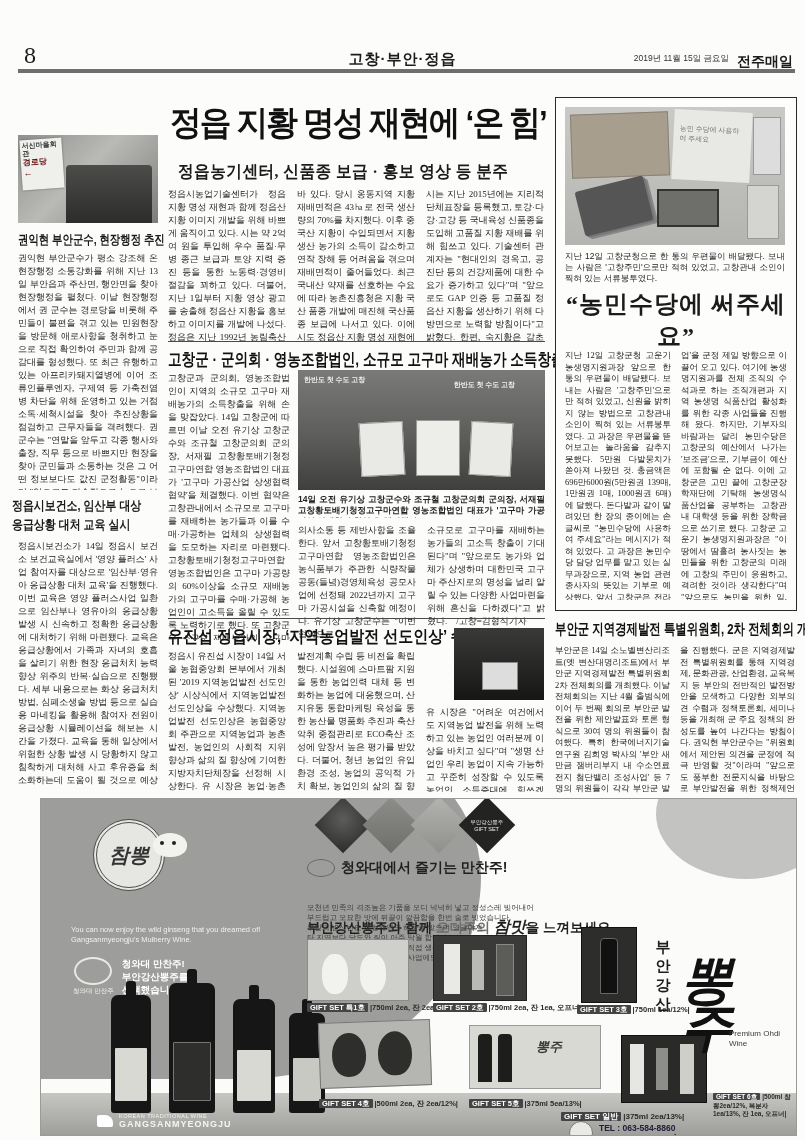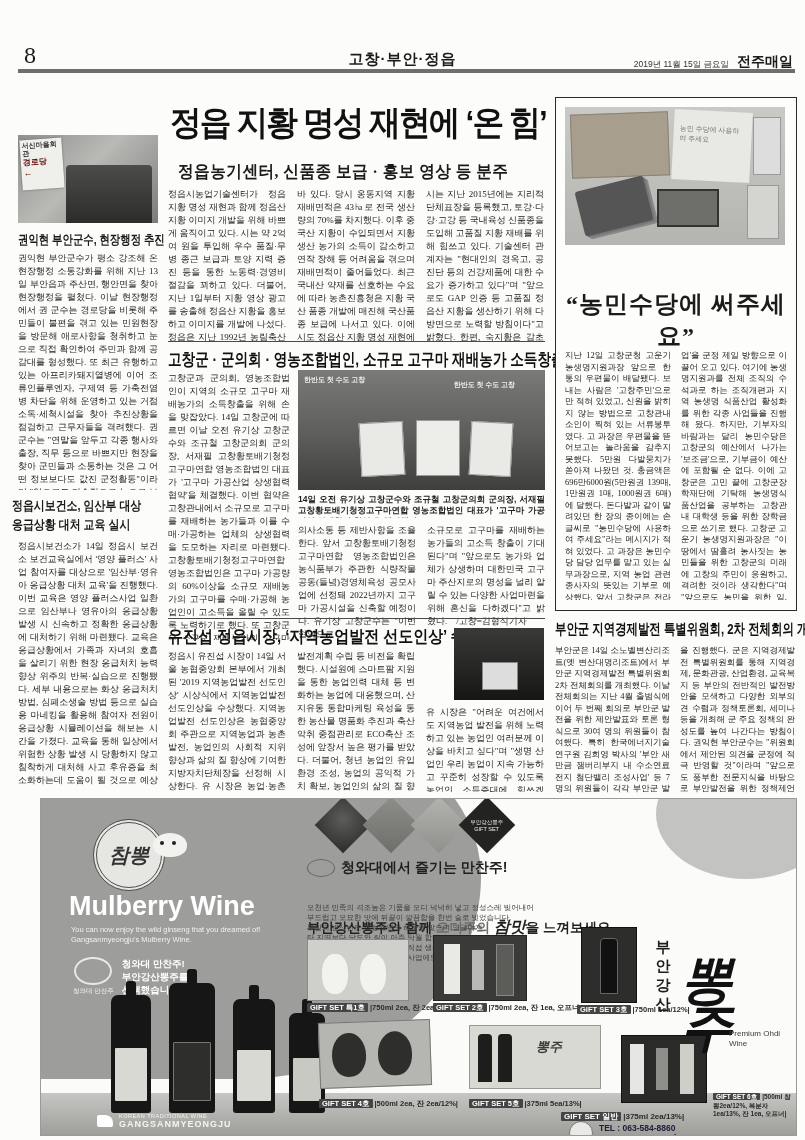--- a/index.html
+++ b/index.html
@@ -22,21 +22,21 @@
   .gift-label .chip{background:#444;color:#fff;padding:0 3px;border-radius:1px;margin-right:2px;}
   .diamond{position:absolute;width:40px;height:40px;transform:rotate(45deg);overflow:hidden;}
 </style>
 </head>
 <body>
 
 <div id="page">
 
   <div class="abs" style="left:24px;top:42px;font-size:24px;">8</div>
   <div class="abs sans" style="left:0;right:0;top:50px;text-align:center;font-size:15px;font-weight:800;letter-spacing:1px;">고창·부안·정읍</div>
-  <div class="abs" style="right:12px;top:53px;display:flex;align-items:flex-end;gap:8px;">
+  <div class="abs" style="right:12px;top:53px;display:flex;align-items:flex-start;gap:8px;">
     <span class="sans" style="font-size:8.5px;color:#333;">2019년 11월 15일 금요일</span>
     <span class="sans" style="font-size:14px;font-weight:900;">전주매일</span>
   </div>
   <div class="abs" style="left:18px;right:10px;top:69px;height:4px;background:#6f6f6f;"></div>
 
 
   <div class="photo" style="left:18px;top:135px;width:140px;height:88px;">
     <div class="abs" style="left:3px;top:4px;width:38px;height:46px;background:#efefec;transform:rotate(-4deg);box-shadow:0 0 2px #555;padding:2px;">
       <div style="font-size:7px;font-weight:bold;color:#333;line-height:8px;">서신마을회관</div>
       <div style="font-size:8px;font-weight:bold;color:#611;line-height:10px;">경로당</div>
@@ -107,20 +107,21 @@
 
   <div class="abs" style="left:555px;top:97px;width:240px;height:512px;border:1.5px solid #2a2a2a;background:#fdfdfc;">
     <div class="photo" style="left:9px;top:9px;width:220px;height:138px;background:linear-gradient(#c9c9c6,#b4b4b0);">
       <div class="abs" style="left:6px;top:6px;width:96px;height:62px;background:#a79e8d;border:1px solid #8a8275;transform:rotate(-2deg);"></div>
       <div class="abs" style="left:108px;top:4px;width:78px;height:70px;background:#e8e8e4;transform:rotate(3deg);font-size:7px;color:#777;padding:14px 6px;box-sizing:border-box;line-height:10px;">농민 수당에 사용하여 주세요</div>
       <div class="abs" style="left:14px;top:76px;width:70px;height:46px;background:#555;border-radius:3px;transform:rotate(-14deg);box-shadow:2px 2px 0 #777,4px 4px 0 #888;"></div>
       <div class="abs" style="left:92px;top:82px;width:58px;height:34px;background:#6e6e6a;border:2px solid #333;"></div>
       <div class="abs" style="right:4px;top:10px;width:26px;height:56px;background:#ddd;border:1px solid #999;"></div>
       <div class="abs" style="right:6px;bottom:6px;width:30px;height:52px;background:#d4d4d0;border:1px solid #999;"></div>
     </div>
+    <div class="cap" style="position:absolute;left:9px;top:153px;width:220px;height:32px;font-weight:normal;">지난 12일 고창군청으로 한 통의 우편물이 배달됐다. 보내는 사람은 '고창주민'으로만 적혀 있었고, 고창관내 소인이 찍혀 있는 서류봉투였다.</div>
     <div class="abs" style="left:0;top:190px;width:240px;text-align:center;font-size:24px;font-weight:bold;letter-spacing:1px;">“농민수당에 써주세요”</div>
     <div class="abs" style="left:9px;top:252px;width:222px;height:250px;display:flex;gap:10px;">
       <div class="body-sm" style="width:106px;height:250px;">지난 12일 고창군청 고운기 농생명지원과장 앞으로 한 통의 우편물이 배달됐다. 보내는 사람은 '고창주민'으로만 적혀 있었고, 신원을 밝히지 않는 방법으로 고창관내 소인이 찍혀 있는 서류봉투였다. 고 과장은 우편물을 뜯어보고는 놀라움을 감추지 못했다. 5만원 다발뭉치가 쏟아져 나왔던 것. 총금액은 696만6000원(5만원권 139매, 1만원권 1매, 1000원권 6매)에 달했다. 돈다발과 같이 딸려있던 한 장의 종이에는 손글씨로 "농민수당에 사용하여 주세요"라는 메시지가 적혀 있었다. 고 과장은 농민수당 담당 업무를 맡고 있는 실무과장으로, 지역 농업 관련 종사자의 뜻있는 기부로 예상했다. 앞서 고창군은 전라북도 최초로 농민수당 지원 조례를 제정했고, 9월 추석 전 첫 지급을 시작했다. 특히 민선 7기 고창군은 지난 7월 출범 이후 '농생명문화 살려 다시 치솟는 한반도 첫수도 고창'을 군정 슬로건으로 정하면서 '농생명 식품산</div>
       <div class="body-sm" style="width:106px;height:250px;">업'을 군정 제일 방향으로 이끌어 오고 있다. 여기에 농생명지원과를 전체 조직의 수석과로 하는 조직개편과 지역 농생명 식품산업 활성화를 위한 각종 사업들을 진행해 왔다. 하지만, 기부자의 바람과는 달리 농민수당은 고창군의 예산에서 나가는 '보조금'으로, 기부금이 예산에 포함될 순 없다. 이에 고창군은 고민 끝에 고창군장학재단에 기탁해 농생명식품산업을 공부하는 고창관내 대학생 등을 위한 장학금으로 쓰기로 했다. 고창군 고운기 농생명지원과장은 "이 땅에서 땀흘려 농사짓는 농민들을 위한 고창군의 미래에 고창의 주민이 응원하고, 격려한 것이라 생각한다"며 "앞으로도 농민을 위한 일, 고창군 농생명 산업을 위한 일에 더욱 박차를 가하겠다"고 말했다. 이어 "나눔과 봉사, 기부얼굴 한반도 첫수도 고창인들에게 익명 기부천사의 거액 기부가 큰 디딤돌이 되는 것 같다"고 덧붙였다.　/고창=김형식기자</div>
     </div>
   </div>
 
   <div class="abs headline-sec" style="left:555px;top:620px;width:240px;font-size:15px;">
     <span class="condense" style="transform:scaleX(0.76);">부안군 지역경제발전 특별위원회, 2차 전체회의 개최</span>
   </div>
@@ -134,21 +135,20 @@
     <div class="abs" style="left:-60px;top:-70px;width:500px;height:350px;background:#9d9d9b;border-radius:0 45% 62% 0 / 0 55% 75% 0;"></div>
     <div class="abs" style="right:-40px;top:-50px;width:180px;height:130px;background:rgba(150,150,148,0.55);border-radius:50%;"></div>
 
     <div class="abs" style="left:0;bottom:0;width:755px;height:42px;background:linear-gradient(#c6c6c3,#9e9e9b);"></div>
 
     <div class="abs" style="left:52px;top:20px;width:64px;height:64px;border-radius:50%;border:4px double #4d4d4b;background:#e6e6e2;display:flex;align-items:center;justify-content:center;font-size:20px;font-weight:bold;font-style:italic;color:#333;">참뽕</div>
     <div class="abs" style="left:112px;top:34px;width:34px;height:24px;background:#f2f2ee;border-radius:50% 50% 45% 45%;">
       <div class="abs" style="left:7px;top:8px;width:4px;height:4px;background:#222;border-radius:50%;"></div>
       <div class="abs" style="left:19px;top:8px;width:4px;height:4px;background:#222;border-radius:50%;"></div>
     </div>
-    <div class="abs sans" style="left:28px;top:92px;font-size:27px;font-weight:800;color:#fff;">Mulberry Wine</div>
     <div class="abs sans" style="left:30px;top:126px;font-size:7.5px;color:#f0f0ee;line-height:10px;">
       <div>You can now enjoy the wild ginseng that you dreamed of!</div>
       <div>Gangsanmyeongju's Mulberry Wine.</div>
     </div>
     <div class="abs" style="left:32px;top:158px;display:flex;gap:8px;align-items:center;">
       <div style="text-align:center;">
         <div style="width:34px;height:24px;border:2px solid #e8e8e4;border-radius:50%;margin:0 auto;"></div>
         <div class="sans" style="font-size:6.5px;color:#f2f2ee;margin-top:2px;">청와대 만찬주</div>
       </div>
       <div class="sans" style="font-size:9.5px;color:#fff;line-height:13px;font-weight:bold;">

